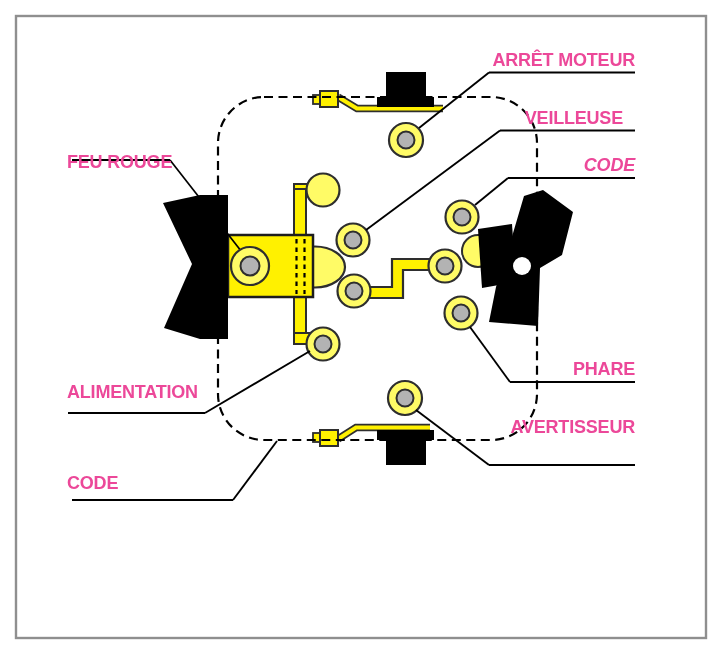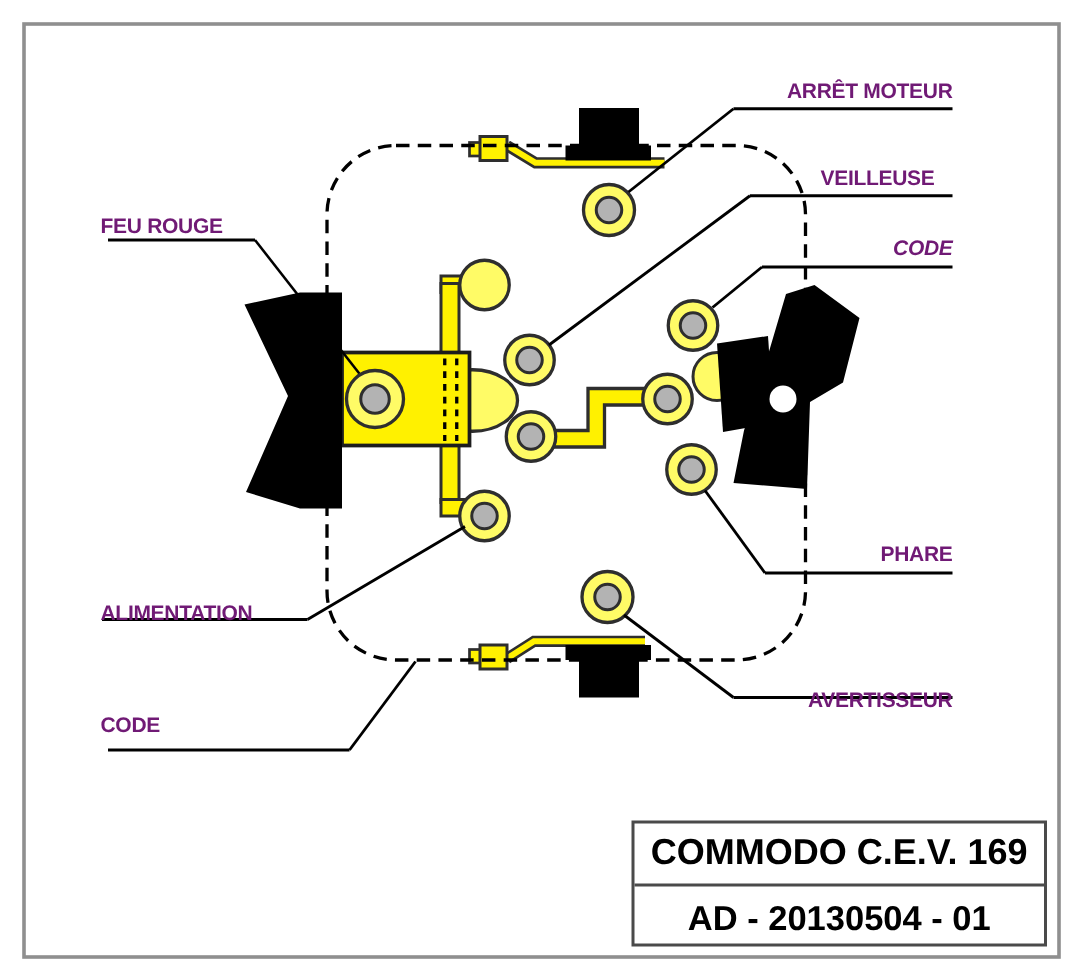--- a/index.html
+++ b/index.html
@@ -5,22 +5,22 @@
   html,body{margin:0;padding:0;}
   body{
     width:715px;height:648px;position:relative;overflow:hidden;
     background:var(--paper,#fff);
     font-family:"Liberation Sans","DejaVu Sans",sans-serif;
   }
   .stage{position:absolute;left:0;top:0;width:715px;height:648px;}
   svg{position:absolute;left:0;top:0;}
   .lbl{
     position:absolute;
-    font-weight:bold;font-size:14px;line-height:20px;
-    letter-spacing:-0.2px;color:#701a75;white-space:nowrap;
+    font-weight:bold;font-size:18px;line-height:20px;
+    letter-spacing:-0.2px;color:#ec4899;white-space:nowrap;
   }
   .lbl.right{text-align:right;}
   .titleblock{
     position:absolute;left:421px;top:547px;width:277px;height:84px;
     border:2px solid #4a4a4a;background:#fff;box-sizing:border-box;
   }
   .titleblock .row{
     width:100%;height:42px;box-sizing:border-box;
     display:flex;align-items:center;justify-content:center;
     font-weight:bold;color:#000;white-space:nowrap;
@@ -125,27 +125,23 @@
         <line x1="510" y1="382" x2="470" y2="327"></line>
     <line x1="489" y1="465" x2="635" y2="465"></line>  
         <line x1="489" y1="465" x2="416" y2="410"></line>
     <line x1="68" y1="413" x2="205" y2="413"></line>  
         <line x1="205" y1="413" x2="310" y2="351"></line>
     <line x1="72" y1="500" x2="233" y2="500"></line>  
         <line x1="233" y1="500" x2="277" y2="441"></line>
   </g>
 </svg>
 
-<div class="lbl" style="left:67px;top:140px;text-align:right;">FEU ROUGE</div>
+<div class="lbl" style="left:67px;top:152px;text-align:right;">FEU ROUGE</div>
 <div class="lbl right" style="right:80px;top:50px;">ARRÊT MOTEUR</div>
 <div class="lbl right" style="right:92px;top:108px;">VEILLEUSE</div>
 <div class="lbl right" style="right:80px;top:155px;font-style:italic;">CODE</div>
 <div class="lbl right" style="right:80px;top:359px;margin-left:20px;">PHARE</div>
-<div class="lbl right" style="right:80px;top:456px;">AVERTISSEUR</div>
-<div class="lbl" style="left:67px;top:398px;">ALIMENTATION</div>
+<div class="lbl right" style="right:80px;top:417px;">AVERTISSEUR</div>
+<div class="lbl" style="left:67px;top:382px;">ALIMENTATION</div>
 <div class="lbl" style="left:67px;top:473px;">CODE</div>
 
-<div class="titleblock">
-  <div class="row row1">COMMODO C.E.V. 169</div>
-  <div class="row row2">AD - 20130504 - 01</div>
-</div>
 
 </div>
 
 </body></html>

